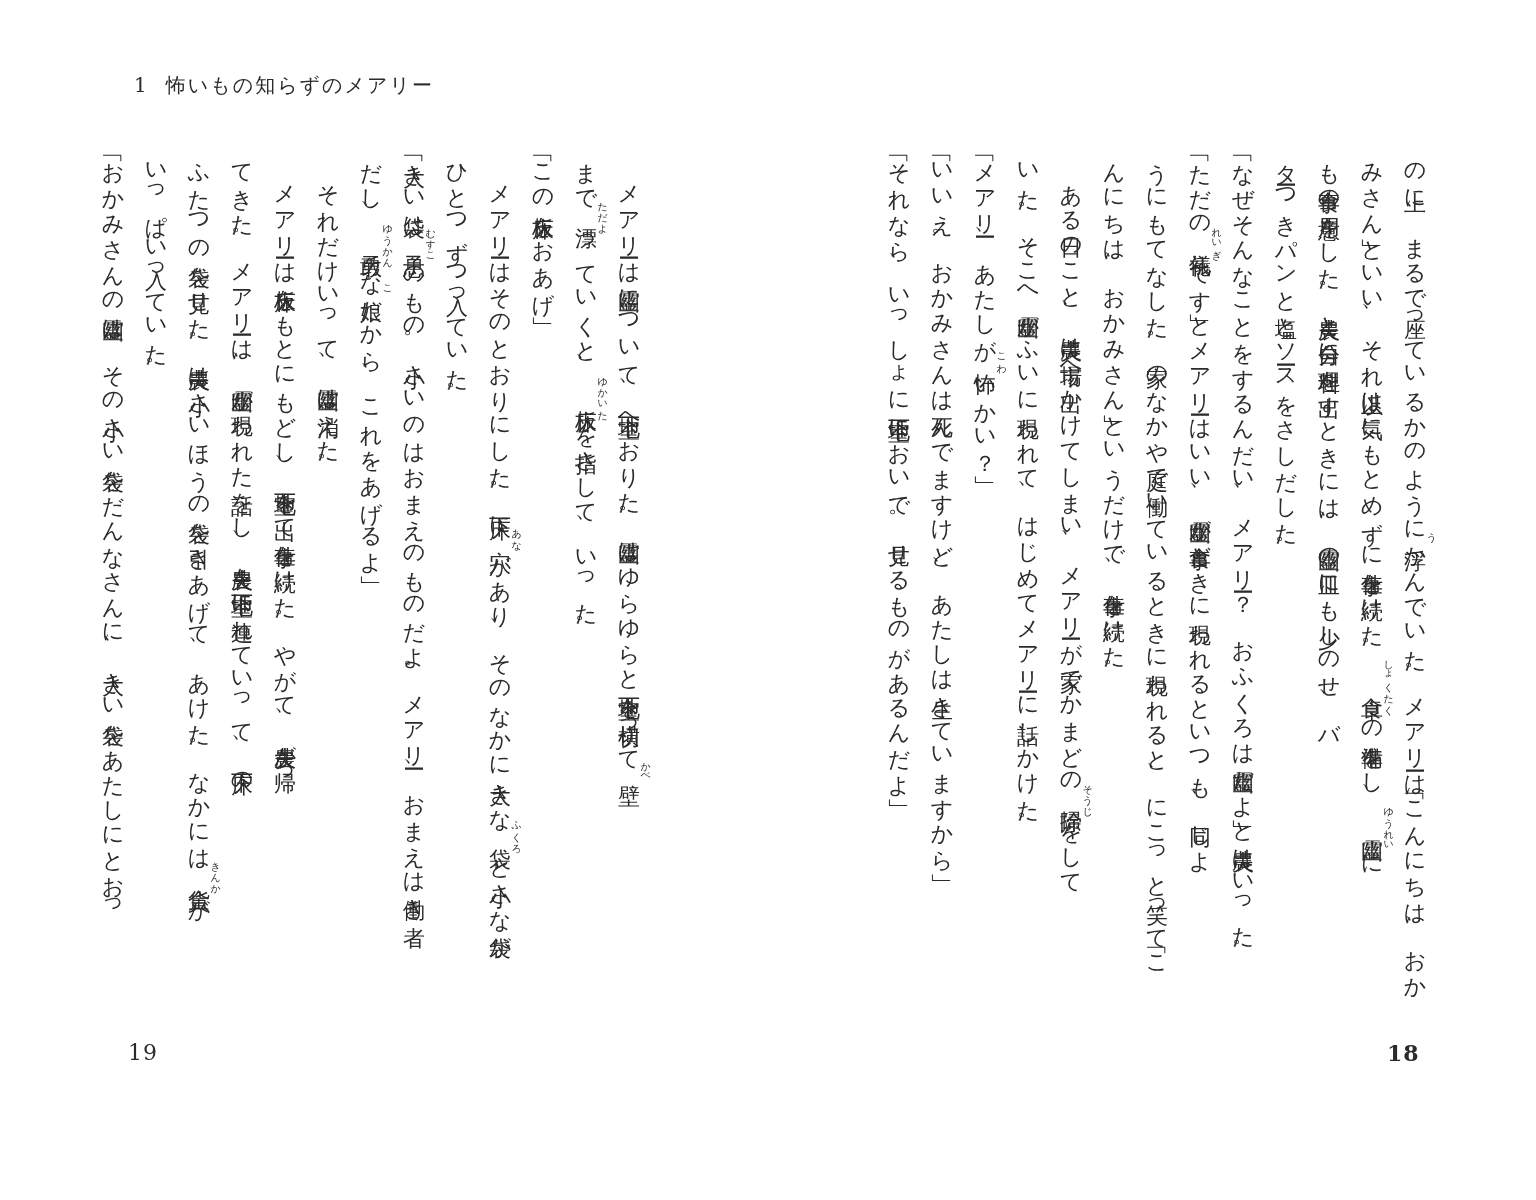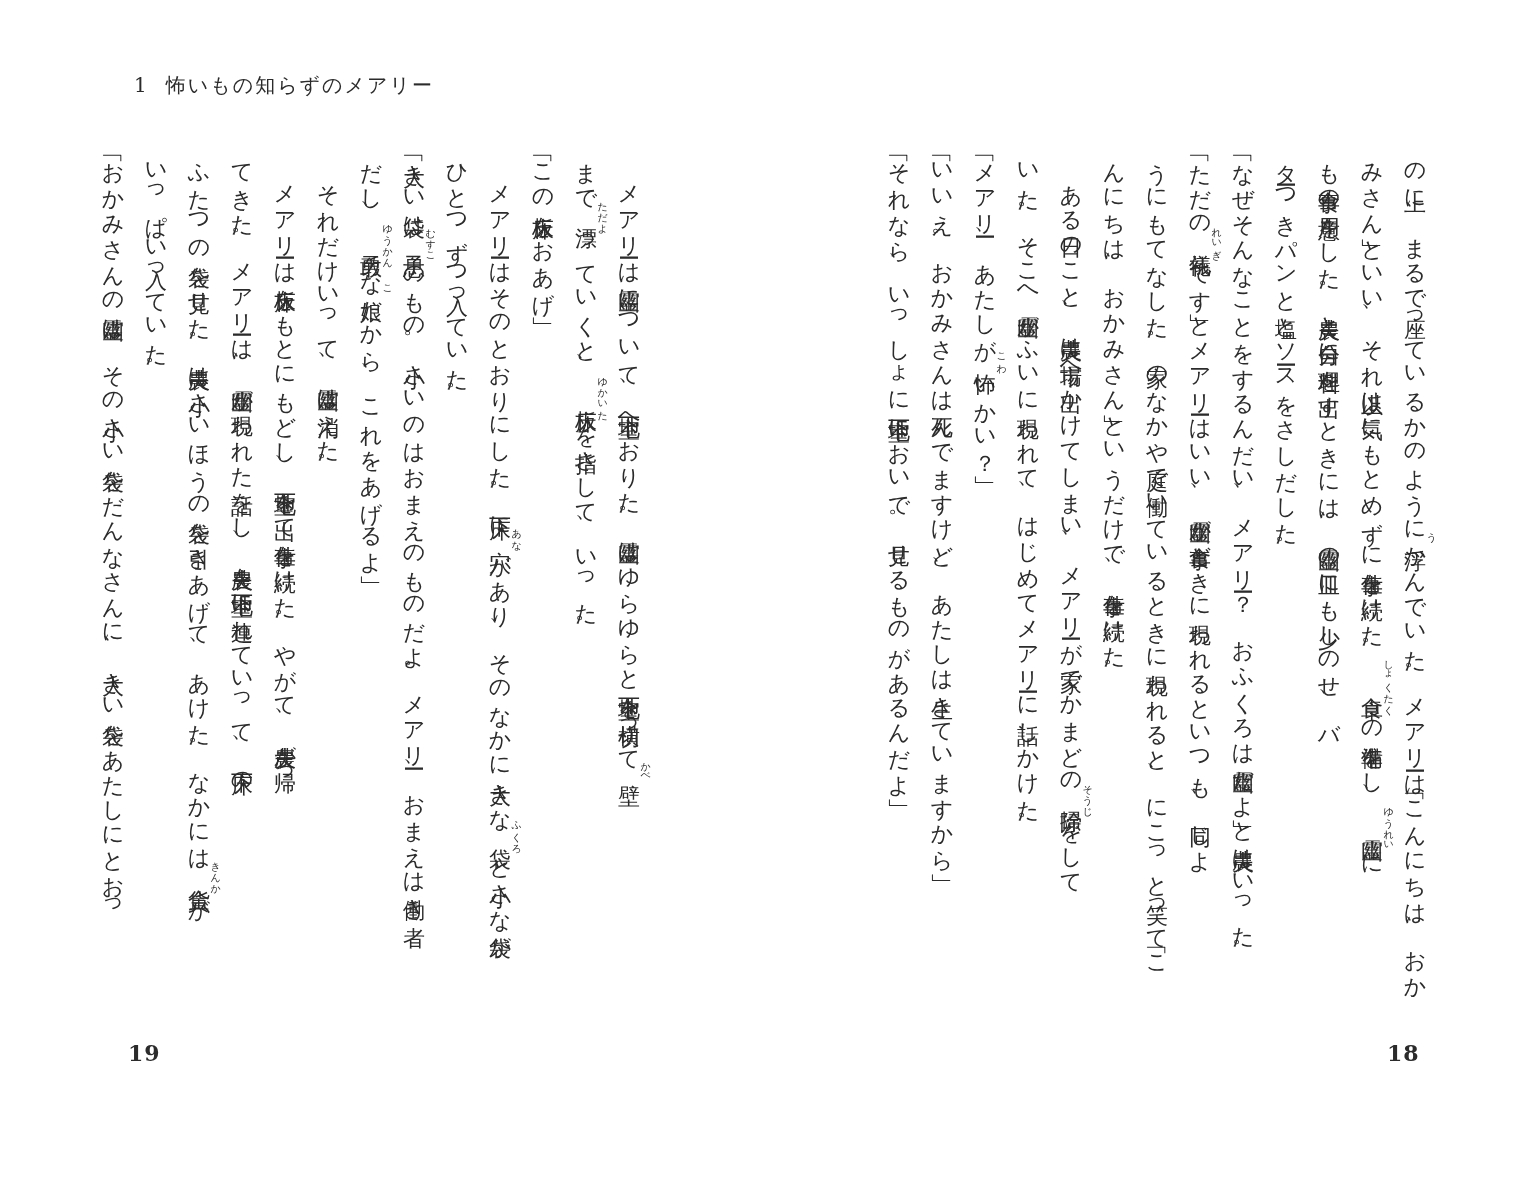--- a/index.html
+++ b/index.html
@@ -55,21 +55,21 @@
     letter-spacing: 0;
   }
   .page-number {
     position: absolute;
     font-size: 22px;
     letter-spacing: 1px;
     font-feature-settings: "onum" 1;
     font-variant-numeric: oldstyle-nums;
   }
   #num-right { left: 1387px; top: 1040px; font-weight: bold; }
-  #num-left  { left: 128px;  top: 1040px; font-weight: bold; }
+  #num-left  { left: 128px;  top: 1040px; }
 </style>
 </head>
 <body>
 
 <div class="spread">
 
   <div>
     <div class="running-header">
       <span class="chap-num">1</span><span class="chap-title">怖いもの知らずのメアリー</span>
     </div>

